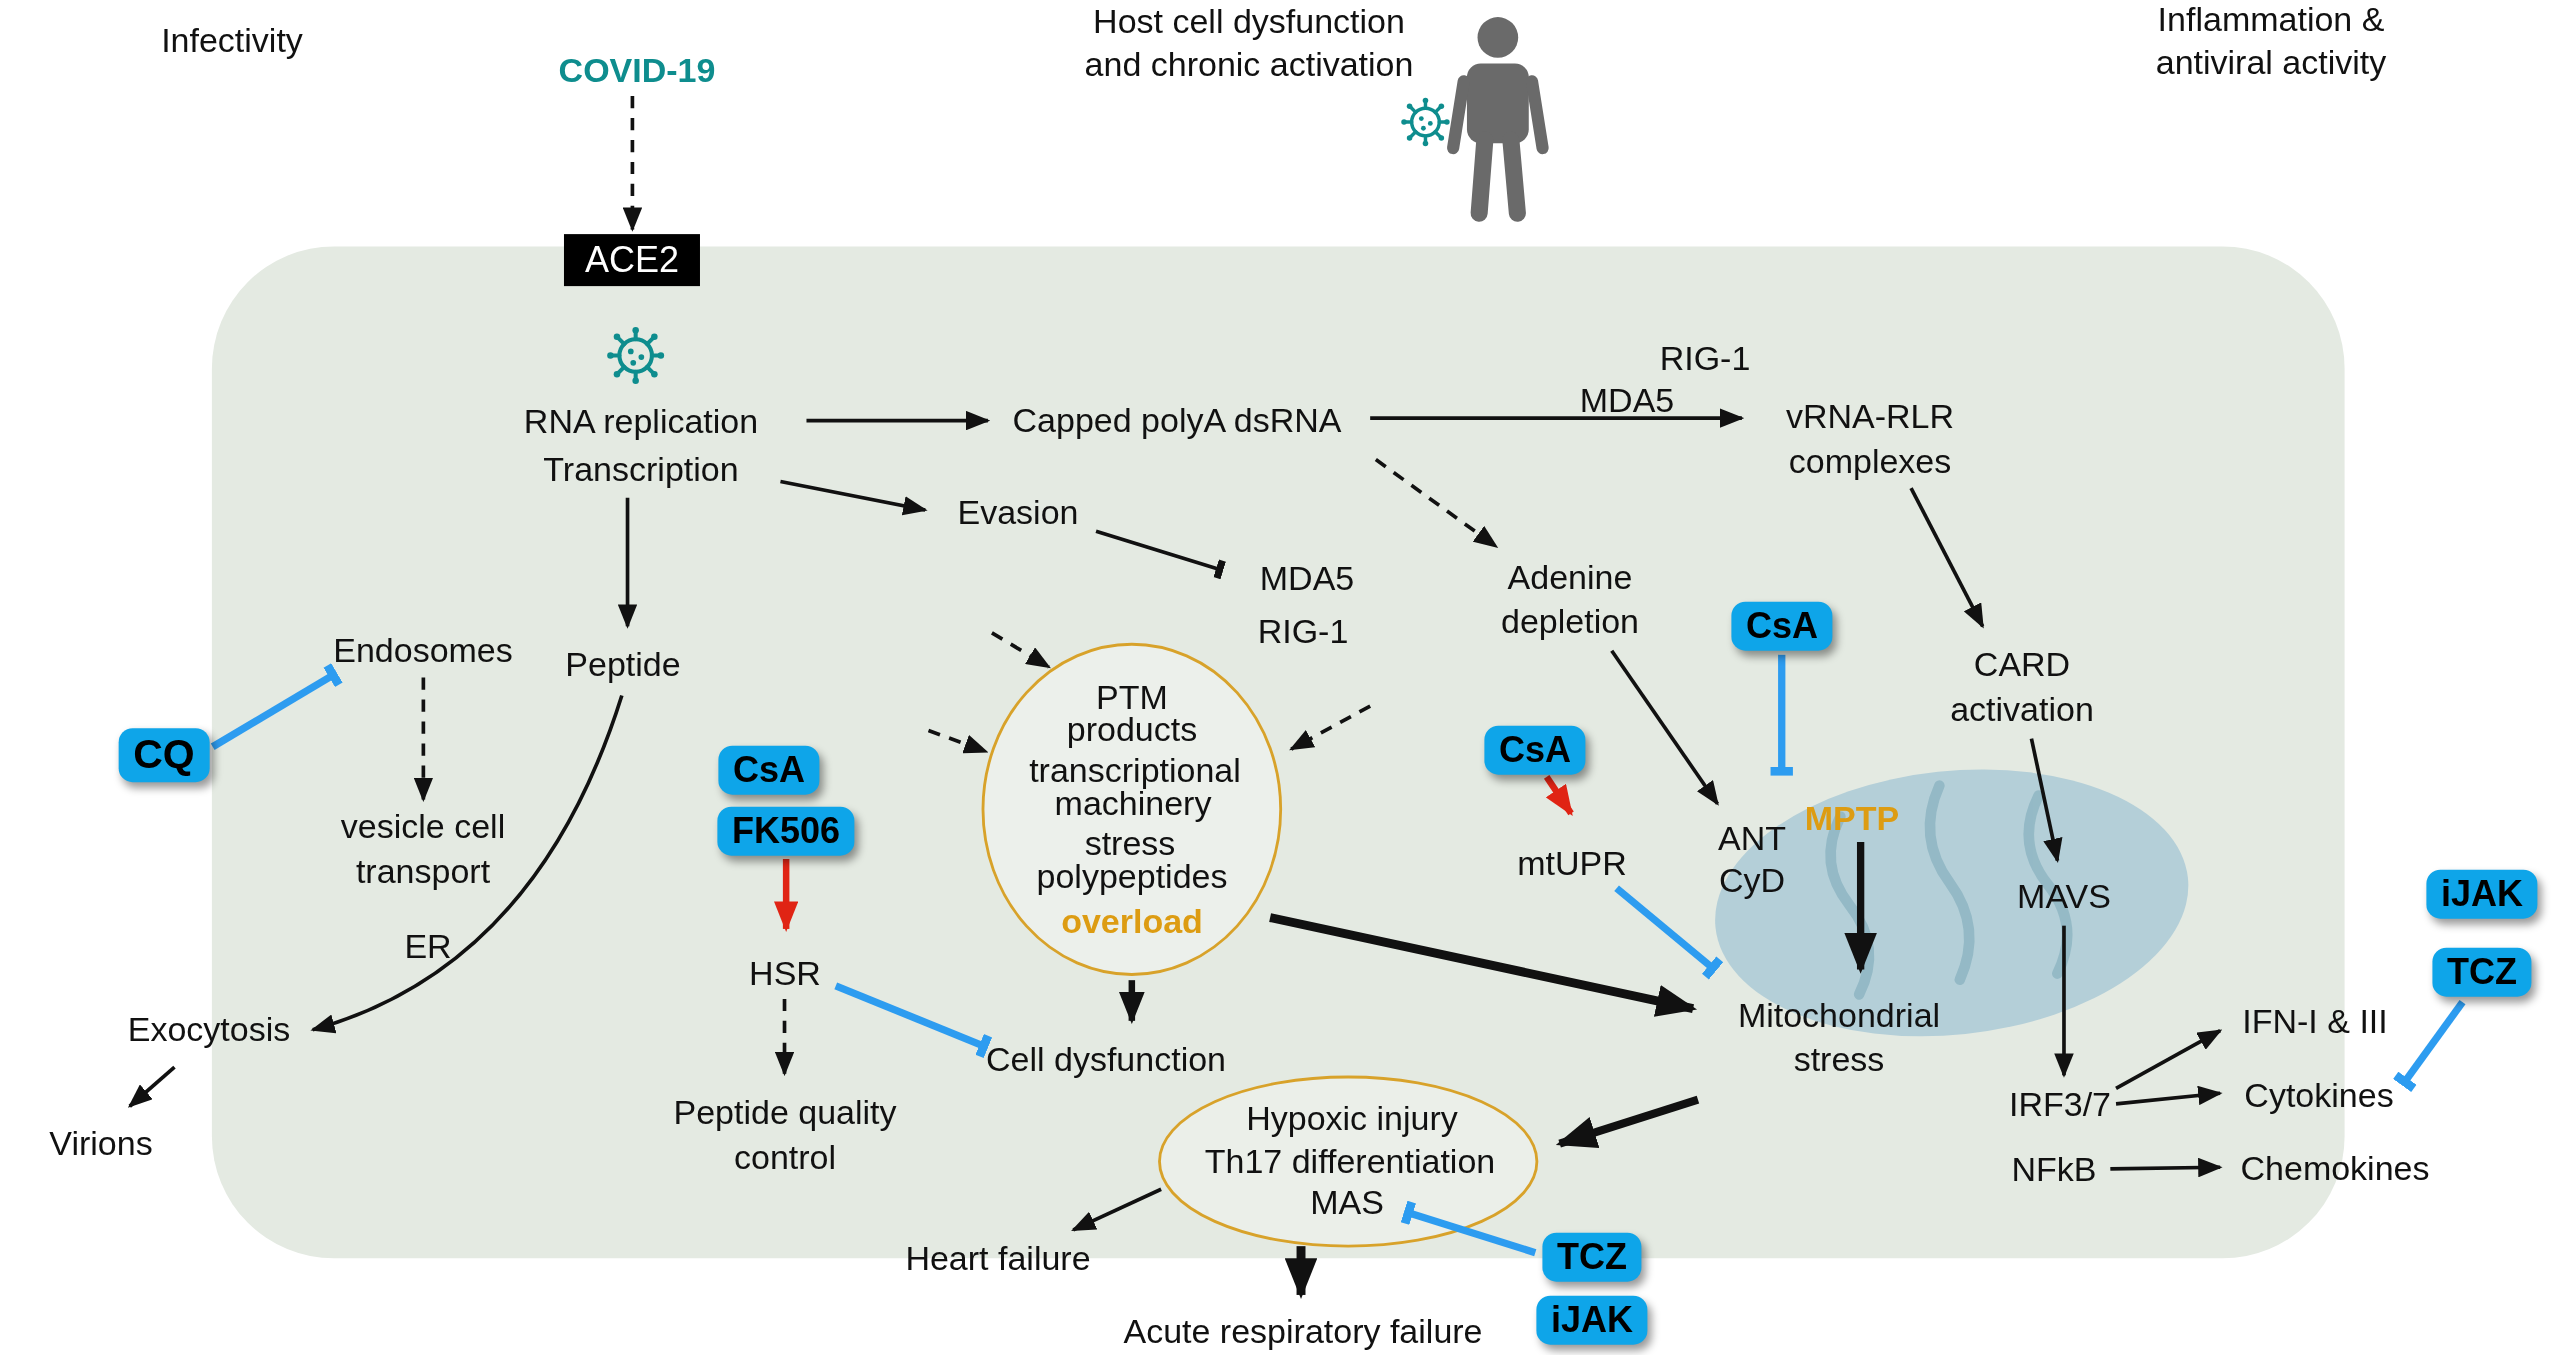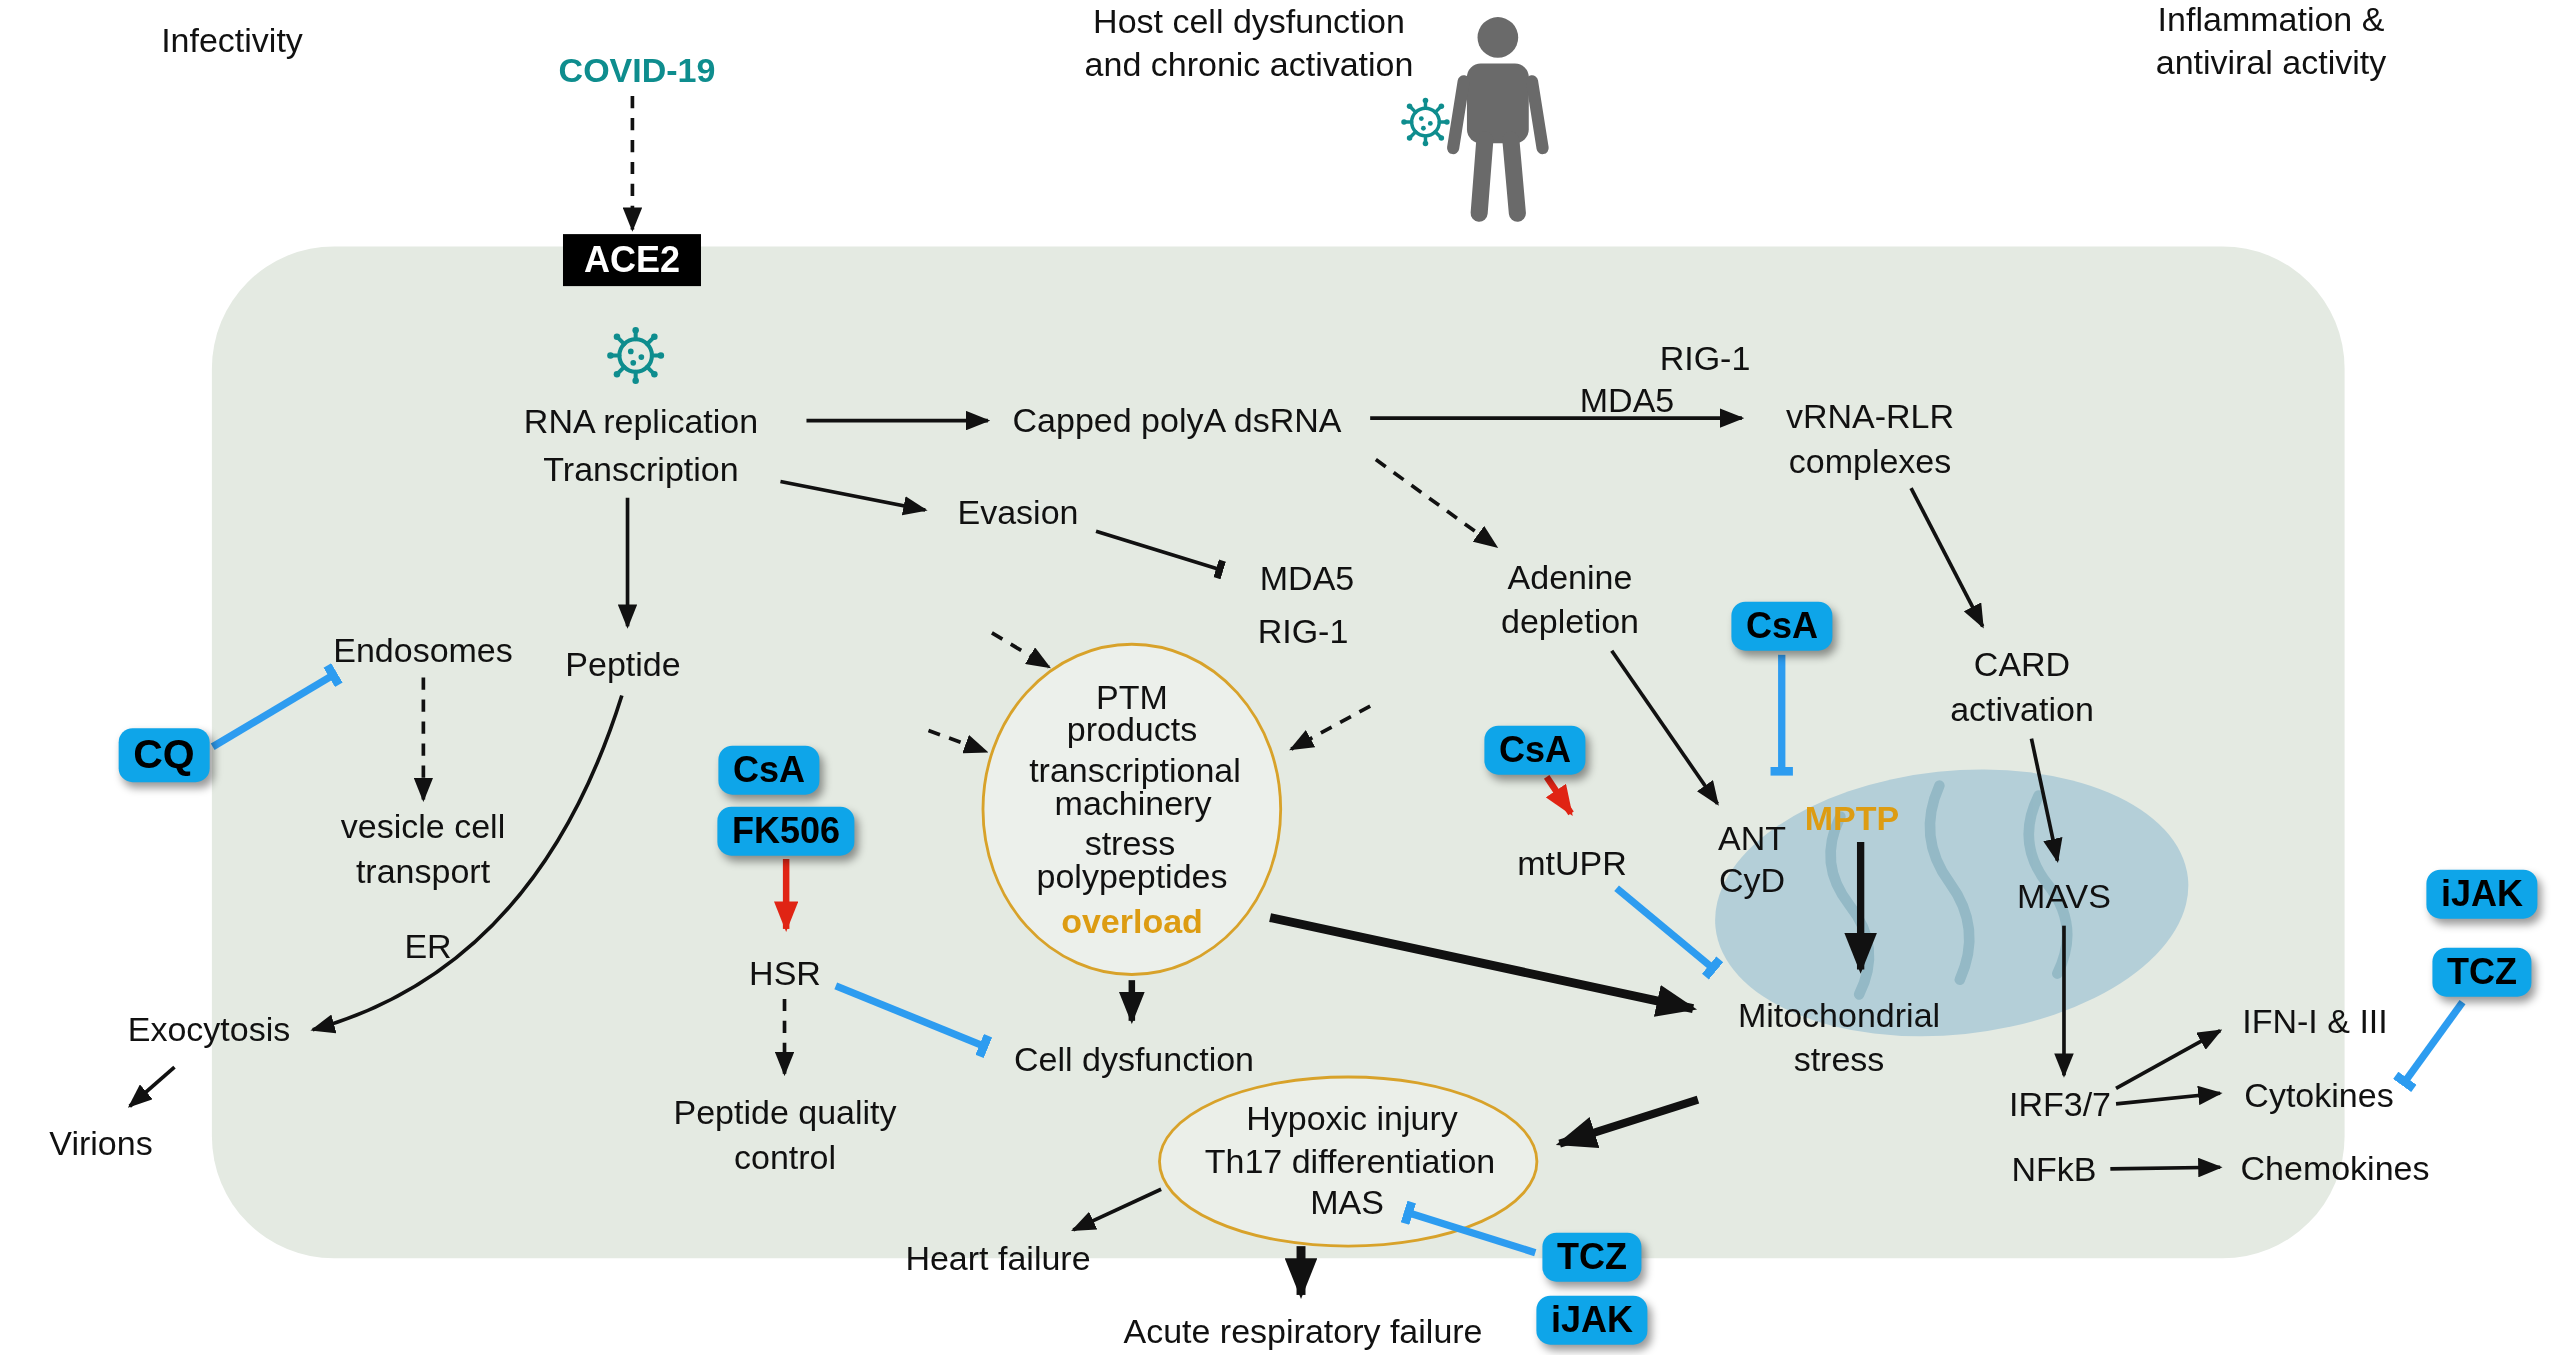--- a/index.html
+++ b/index.html
@@ -17,21 +17,21 @@
   .orange{ color:#dd9c12; font-weight:700; }
   .drug {
     position:absolute; transform:translate(-50%,-50%);
     background:#0ea5e9; color:#000; font-weight:700; font-size:36px;
     padding:3.3px 14.6px; border-radius:14px; white-space:nowrap;
     box-shadow:4.1px 5.7px 8.1px rgba(0,0,0,0.40);
   }
   .cq { font-size:41px; }
   .ace2 {
     position:absolute; transform:translate(-50%,-50%);
-    background:#000; color:#fff; font-weight:700; font-size:36px;
+    background:#000; color:#fff; font-weight:400; font-size:36px;
     padding:4.9px 21px; white-space:nowrap;
   }
 </style>
 </head>
 <body>
 
 <div class="canvas">
 
   <svg class="layer" width="2576" height="1356" viewBox="0 0 3167 1667">
     <defs>
@@ -185,21 +185,21 @@
   <span class="lbl" style="left:399px;top:651px">Endosomes</span>
   <span class="lbl" style="left:599px;top:665px">Peptide</span>
   <span class="lbl" style="left:399px;top:827px">vesicle cell</span>
   <span class="lbl" style="left:399px;top:872px">transport</span>
   <span class="lbl" style="left:404px;top:947px">ER</span>
   <span class="lbl" style="left:185px;top:1030px">Exocytosis</span>
   <span class="lbl" style="left:77px;top:1144px">Virions</span>
   <span class="lbl" style="left:761px;top:974px">HSR</span>
   <span class="lbl" style="left:761px;top:1113px">Peptide quality</span>
   <span class="lbl" style="left:761px;top:1158px">control</span>
-  <span class="lbl" style="left:1110px;top:1060px">Cell dysfunction</span>
+  <span class="lbl" style="left:1082px;top:1060px">Cell dysfunction</span>
   <span class="lbl" style="left:1548px;top:864px">mtUPR</span>
   <span class="lbl" style="left:1728px;top:839px">ANT</span>
   <span class="lbl" style="left:1728px;top:881px">CyD</span>
   <span class="lbl orange" style="left:1828px;top:819px">MPTP</span>
   <span class="lbl" style="left:2040px;top:897px">MAVS</span>
   <span class="lbl" style="left:1815px;top:1016px">Mitochondrial</span>
   <span class="lbl" style="left:1815px;top:1060px">stress</span>
   <span class="lbl" style="left:2036px;top:1105px">IRF3/7</span>
   <span class="lbl" style="left:2030px;top:1170px">NFkB</span>
   <span class="lbl" style="left:2291px;top:1022px">IFN-I &amp; III</span>

